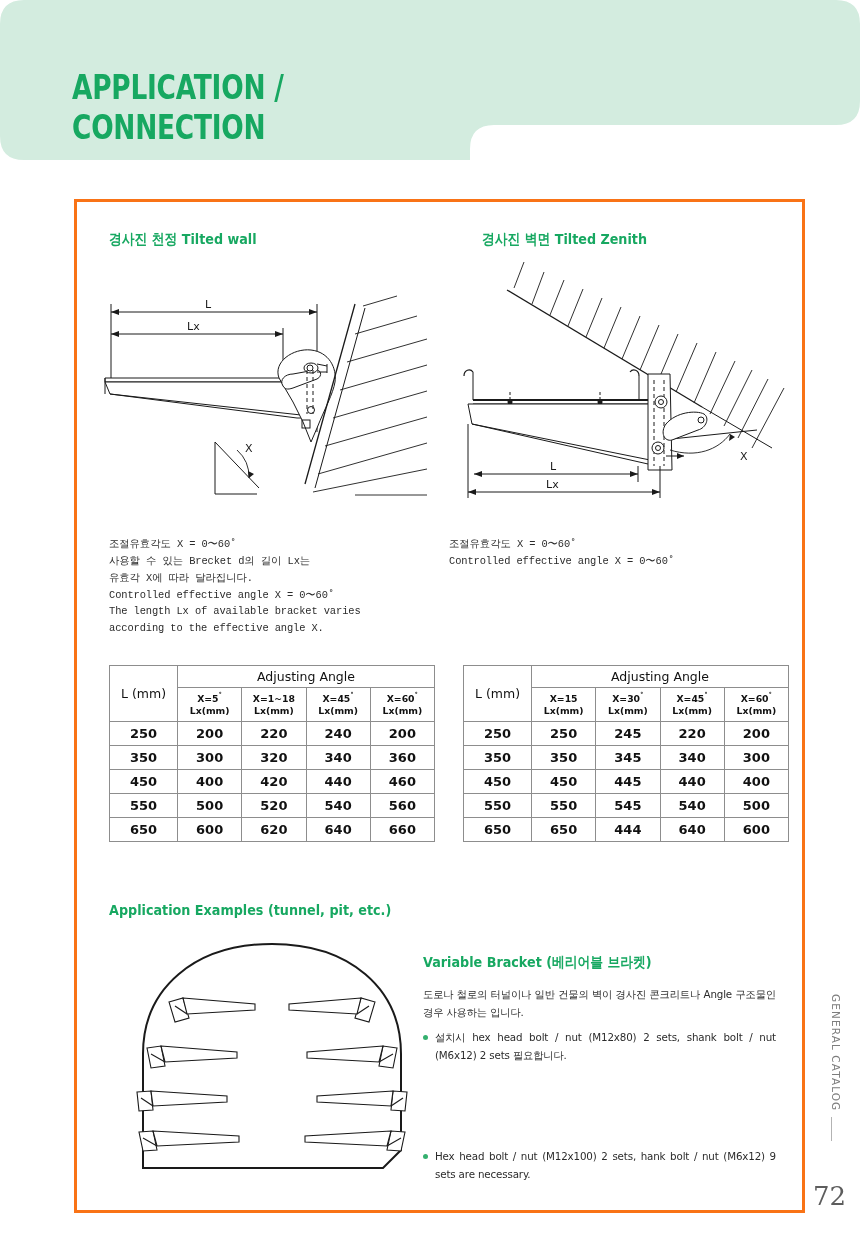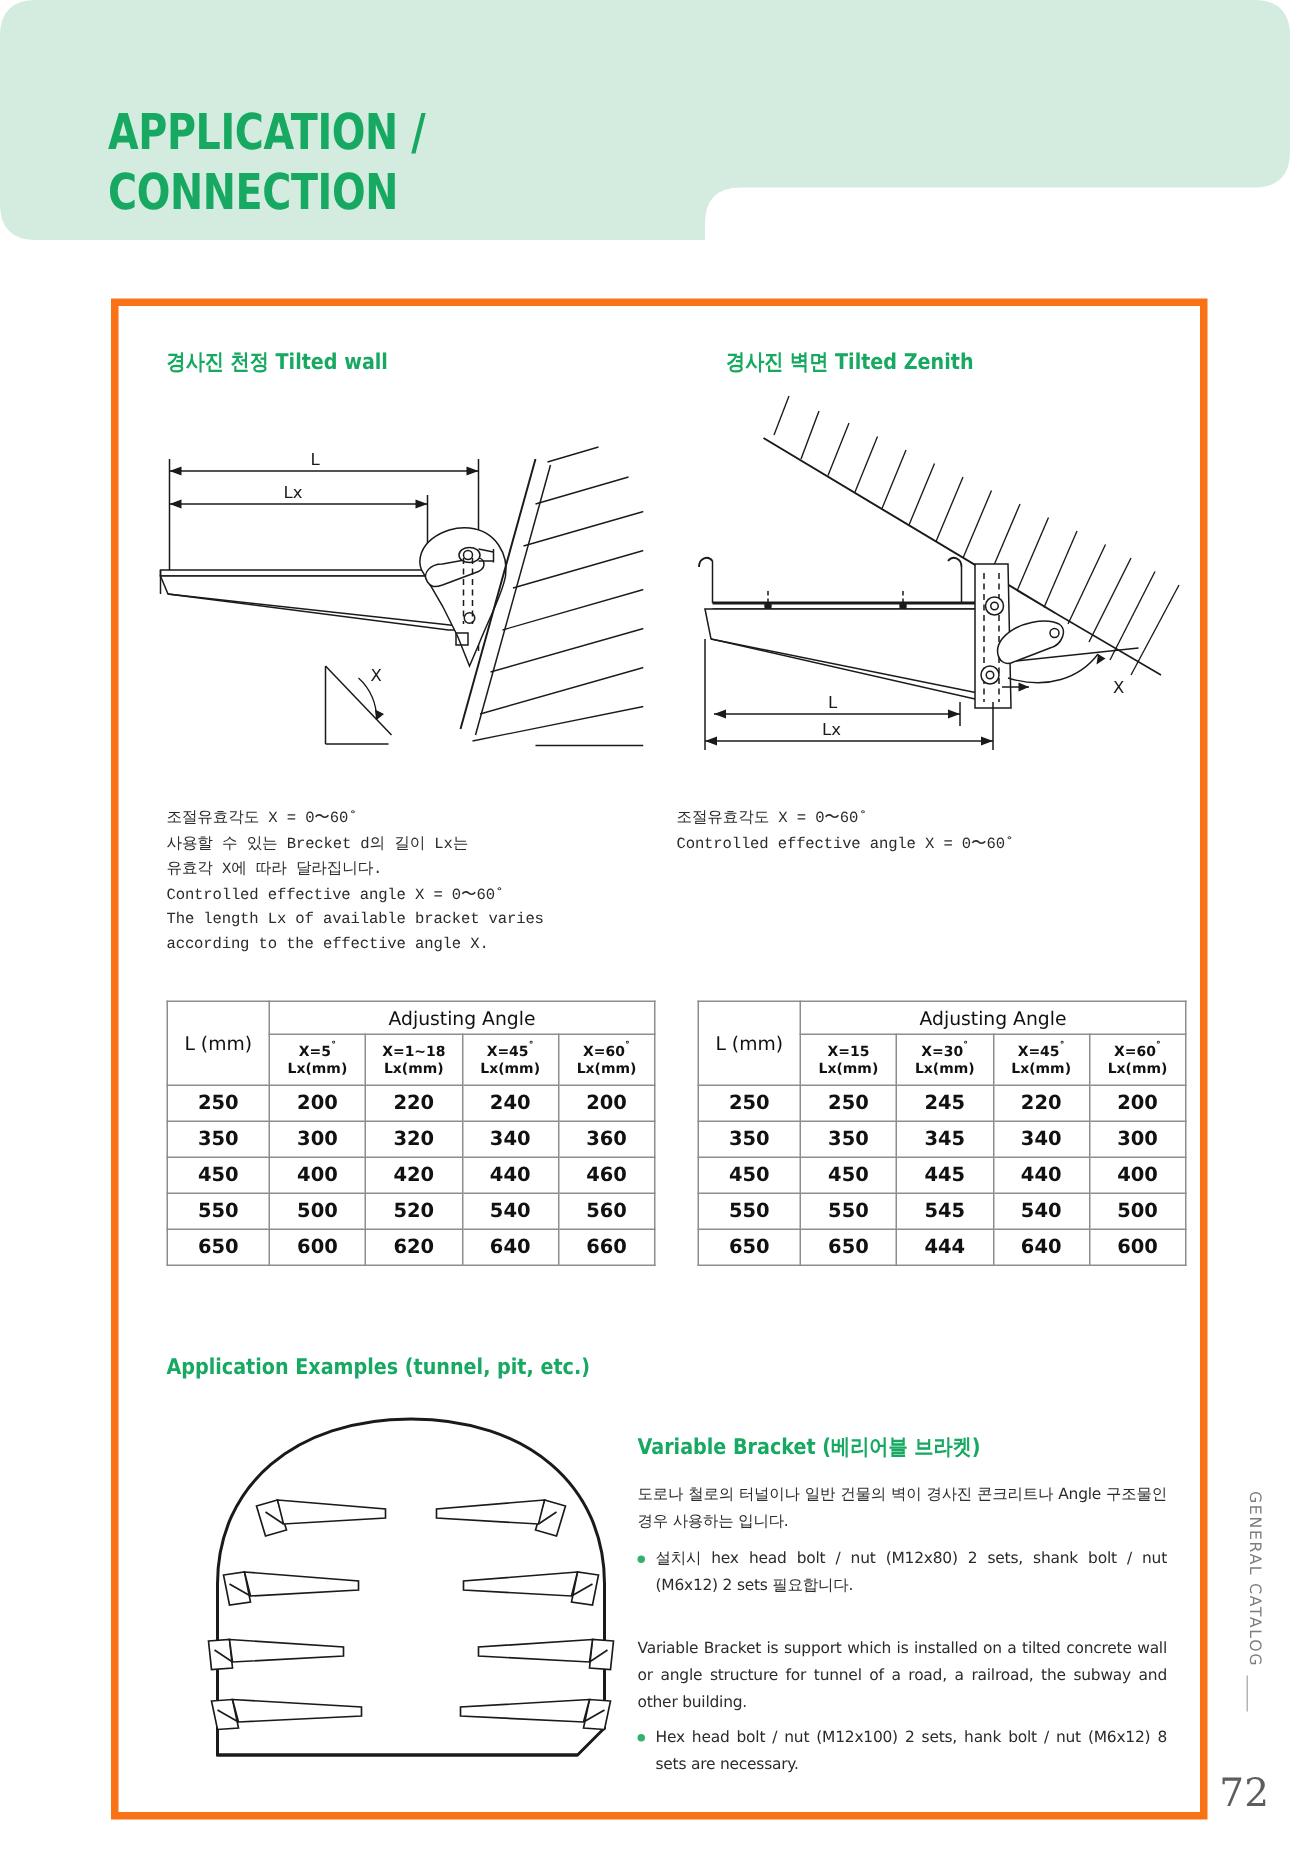--- a/index.html
+++ b/index.html
@@ -33,21 +33,21 @@
     transform: scaleX(0.80);
     transform-origin: left top;
     white-space: pre-line;
   }
 
   
   #content-box {
     position: absolute;
     left: 74px; top: 199px;
     width: 731px; height: 1014px;
-    border: 5px solid #f97316;
+    border: 3px solid #f97316;
     background: #fff;
   }
 
   .section-heading {
     position: absolute;
     font-family: "DejaVu Sans", sans-serif;
     font-weight: bold;
     font-size: 14.5px;
     color: #17a861;
     transform: scaleX(0.88);
@@ -509,21 +509,20 @@
       </g>
     </svg>
   </div>
 
   <div class="section-heading" style="left:346px; top:751px; font-size:14.5px;">Variable Bracket (베리어블 브라켓)</div>
 
   <div class="body-text" style="left:346px; top:783px; width:353px;">도로나 철로의 터널이나 일반 건물의 벽이 경사진 콘크리트나 Angle 구조물인 경우 사용하는 입니다.</div>
 
   <div class="bullet-line" style="left:346px; top:826px; width:353px;">설치시 hex head bolt / nut (M12x80) 2 sets, shank bolt / nut (M6x12) 2 sets 필요합니다.</div>
 
-  <div class="body-text" style="left:346px; top:886px; width:353px;">Variable Bracket is support which is installed on a tilted concrete wall or angle structure for tunnel of a road, a railroad, the subway and other building.</div>
-
-  <div class="bullet-line" style="left:346px; top:945px; width:353px;">Hex head bolt / nut (M12x100) 2 sets, hank bolt / nut (M6x12) 8 sets are necessary.</div>
+
+  <div class="bullet-line" style="left:346px; top:945px; width:353px;">Hex head bolt / nut (M12x100) 2 sets, hank bolt / nut (M6x12) 9 sets are necessary.</div>
 
 </div>
 
 <div id="footer-label">GENERAL CATALOG</div>
 <div id="footer-rule"></div>
 <div id="page-number">72</div>
 
 </body></html>

